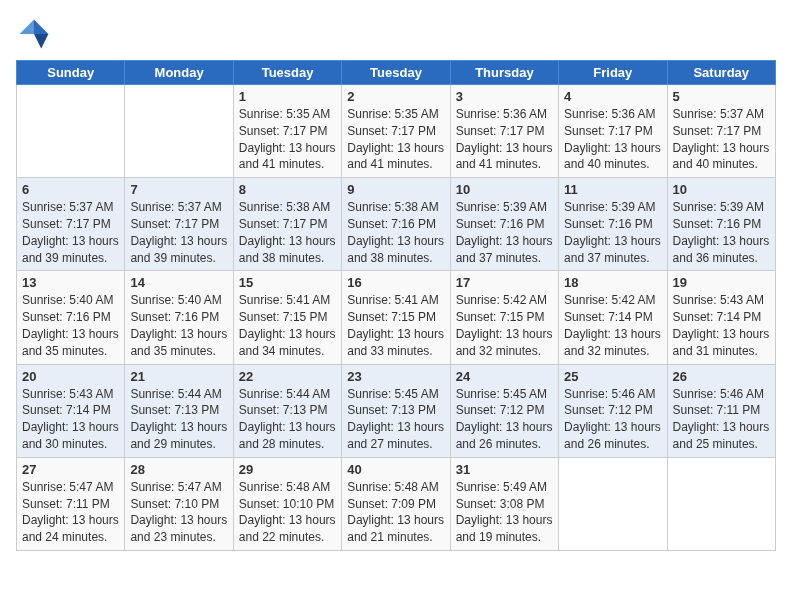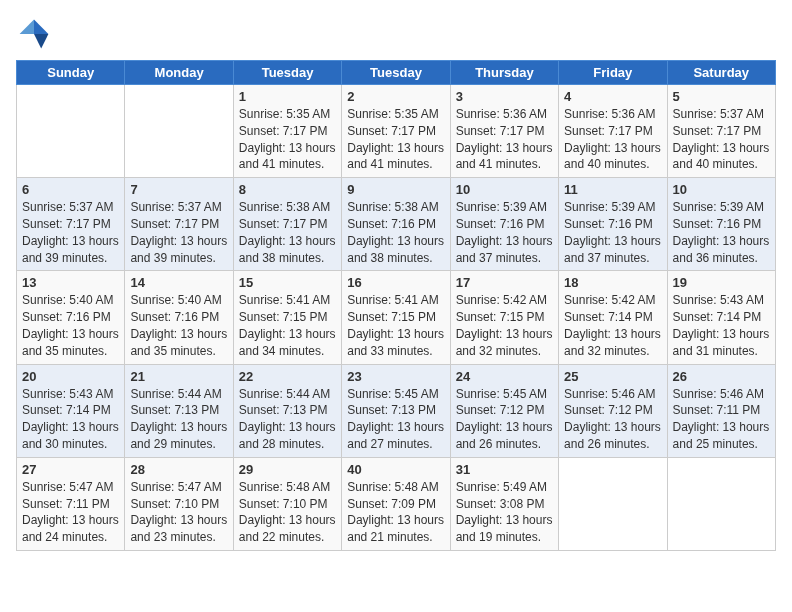--- a/index.html
+++ b/index.html
@@ -295,21 +295,21 @@
         </td>
         <td>
           <span class="day-num">28</span>
           <div class="day-detail">Sunrise: 5:47 AM
 Sunset: 7:10 PM
 Daylight: 13 hours and 23 minutes.</div>
         </td>
         <td>
           <span class="day-num">29</span>
           <div class="day-detail">Sunrise: 5:48 AM
-Sunset: 7:10 PM
+Sunset: 10:10 PM
 Daylight: 13 hours and 22 minutes.</div>
         </td>
         <td>
           <span class="day-num">40</span>
           <div class="day-detail">Sunrise: 5:48 AM
 Sunset: 7:09 PM
 Daylight: 13 hours and 21 minutes.</div>
         </td>
         <td>
           <span class="day-num">31</span>

